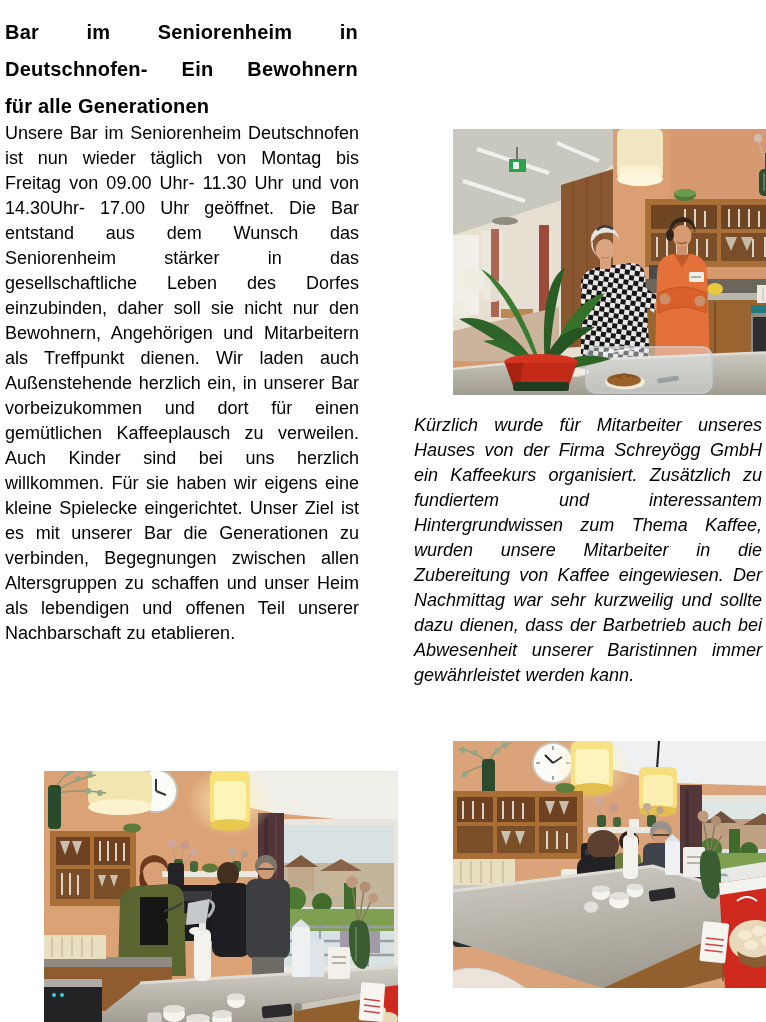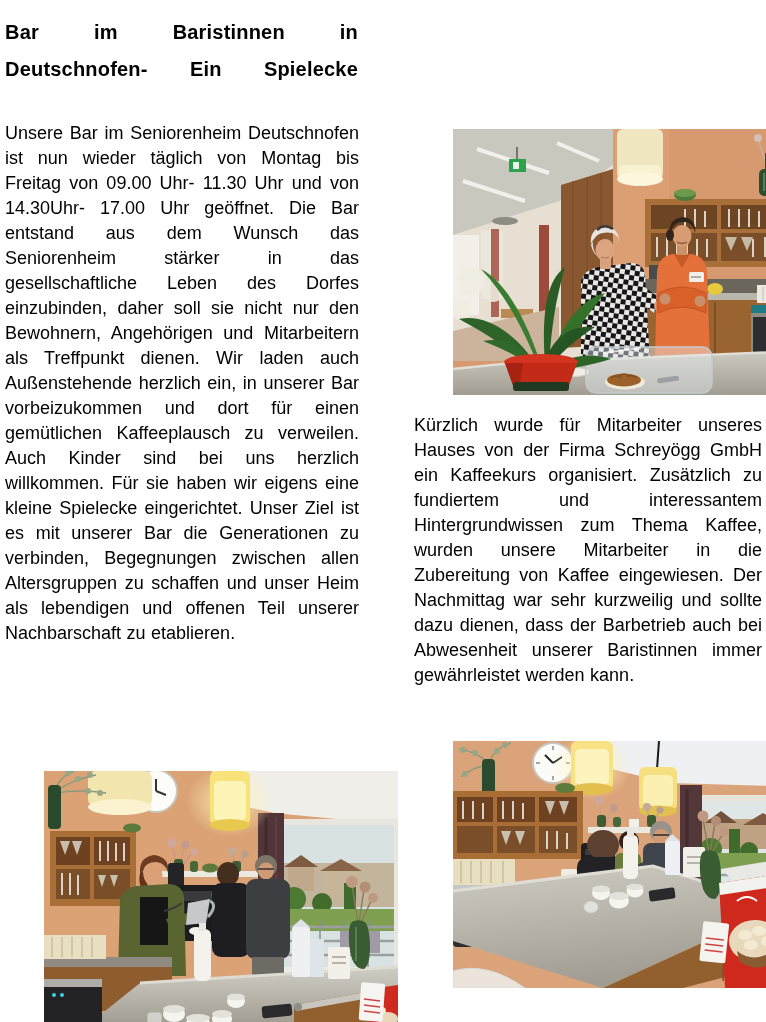--- a/index.html
+++ b/index.html
@@ -26,36 +26,37 @@
   .headline .hline-last { text-align-last: left; }
 
   .body-text {
     position: absolute;
     font-size: 18px; line-height: 25px;
     text-align: justify; text-justify: inter-word;
     hyphens: none;
     word-spacing: 0.5px;
   }
   .left-col  { left: 5px;   top: 103px; width: 354px; }
-  .right-col { left: 414px; top: 395px; width: 348px; }
+  .right-col { left: 414px; top: 395px; width: 348px; font-style: italic; }
 
   .photo { position: absolute; overflow: hidden; background: #d89c72; }
   .photo svg { display: block; }
   .photo-1 { left: 413px; top: 113px; width: 350px; height: 266px; }
   .photo-2 { left: 4px;   top: 755px; width: 354px; height: 260px; }
   .photo-3 { left: 413px; top: 725px; width: 353px; height: 247px; }
 </style>
 </head>
 <body>
 
 <div class="page">
 
   <h1 class="headline">
-    <span class="hline">Bar im Baristinnen in</span>
-    <span class="hline">Deutschnofen- Ein Spielecke</span>
+    <span class="hline">Bar im Seniorenheim in</span>
+    <span class="hline">Deutschnofen- Ein Bewohnern</span>
+    <span class="hline hline-last">für alle Generationen</span>
   </h1>
 
   <p class="body-text left-col">Unsere Bar im Seniorenheim Deutschnofen ist nun wieder täglich von Montag bis Freitag von 09.00 Uhr- 11.30 Uhr und von 14.30Uhr- 17.00 Uhr geöffnet. Die Bar entstand aus dem Wunsch das Seniorenheim stärker in das gesellschaftliche Leben des Dorfes einzubinden, daher soll sie nicht nur den Bewohnern, Angehörigen und Mitarbeitern als Treffpunkt dienen. Wir laden auch Außenstehende herzlich ein, in unserer Bar vorbeizukommen und dort für einen gemütlichen Kaffeeplausch zu verweilen. Auch Kinder sind bei uns herzlich willkommen. Für sie haben wir eigens eine kleine Spielecke eingerichtet. Unser Ziel ist es mit unserer Bar die Generationen zu verbinden, Begegnungen zwischen allen Altersgruppen zu schaffen und unser Heim als lebendigen und offenen Teil unserer Nachbarschaft zu etablieren.</p>
 
   <p class="body-text right-col">Kürzlich wurde für Mitarbeiter unseres Hauses von der Firma Schreyögg GmbH ein Kaffeekurs organisiert. Zusätzlich zu fundiertem und interessantem Hintergrundwissen zum Thema Kaffee, wurden unsere Mitarbeiter in die Zubereitung von Kaffee eingewiesen. Der Nachmittag war sehr kurzweilig und sollte dazu dienen, dass der Barbetrieb auch bei Abwesenheit unserer Baristinnen immer gewährleistet werden kann.</p>
 
   <figure class="photo photo-1" role="img" aria-label="Zwei Mitarbeiterinnen hinter der Bartheke des Seniorenheims, davor eine Grünpflanze im roten Topf">
     <svg viewBox="0 0 350 266" width="350" height="266" xmlns="http://www.w3.org/2000/svg">
       <defs>
         <pattern id="p1check" width="10" height="10" patternUnits="userSpaceOnUse" patternTransform="rotate(8)">

